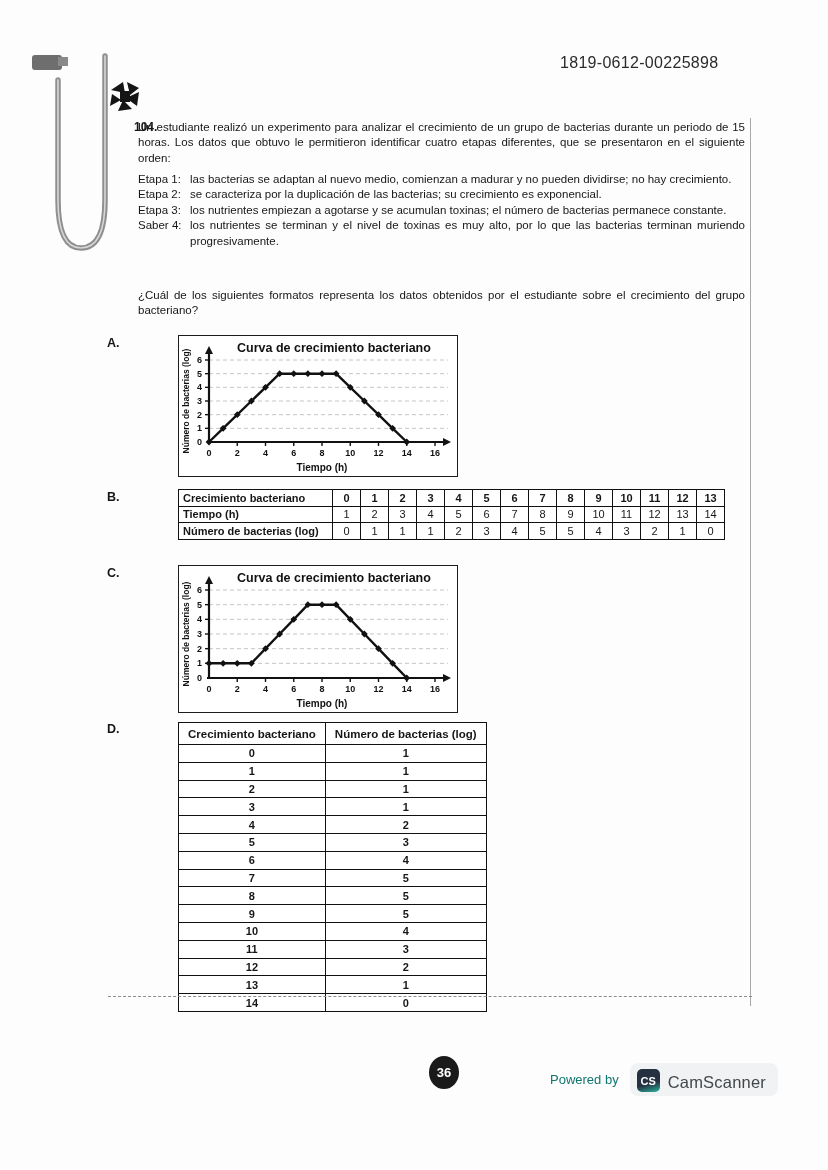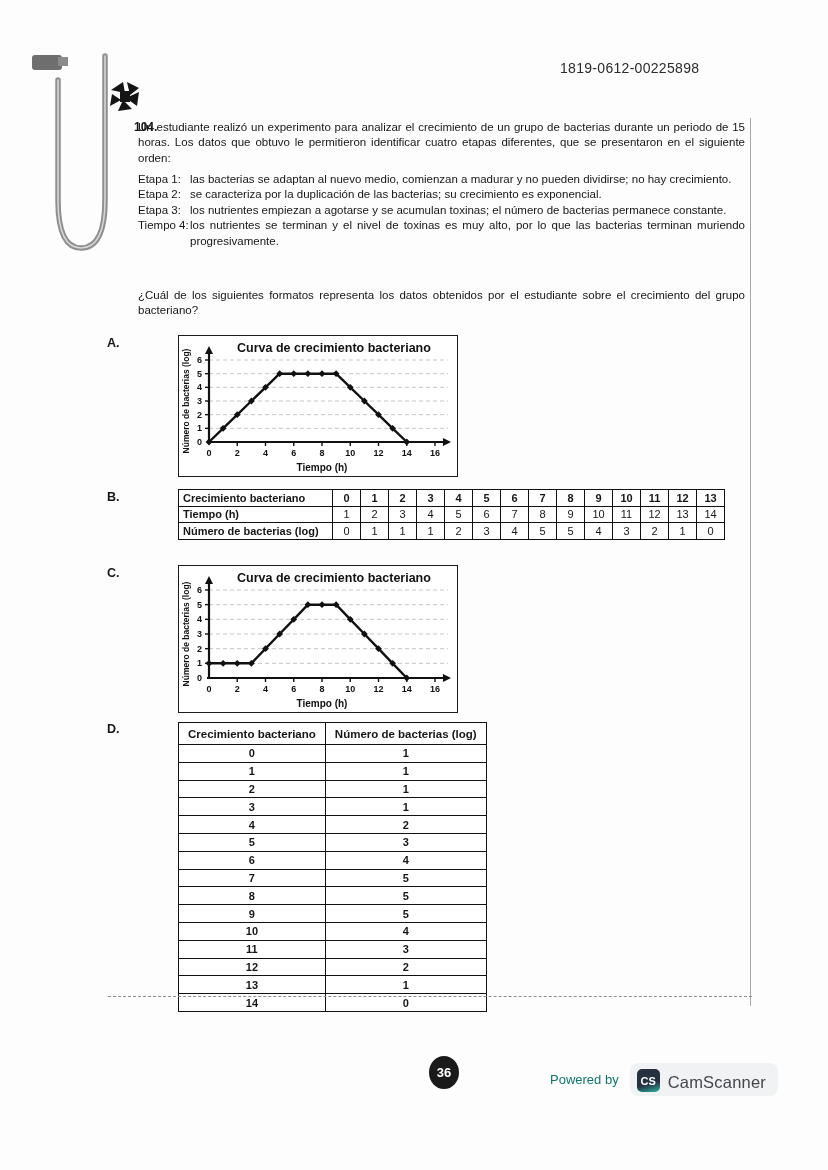--- a/index.html
+++ b/index.html
@@ -1,19 +1,19 @@
 <!DOCTYPE html>
 <html><head>
 <meta charset="utf-8">
 <style>
   html,body{margin:0;padding:0;background:#ffffff;}
   .page{position:relative;width:828px;height:1170px;background:#fdfdfd;overflow:hidden;
         font-family:"Liberation Sans",sans-serif;color:#161616;}
   
-  .doc-code{position:absolute;left:560px;top:60px;font-size:14px;color:#2b2b2b;letter-spacing:.3px;}
+  .doc-code{position:absolute;left:560px;top:54px;font-size:16px;color:#2b2b2b;letter-spacing:.3px;}
   .logo{position:absolute;left:108px;top:80px;width:34px;height:34px;}
   .hd-title{position:absolute;left:152px;top:83px;font-size:11.5px;line-height:13.5px;color:#141414;}
   .hd-title .t2{font-size:11px;}
   
   .clip{position:absolute;left:28px;top:50px;}
   
   .q-num{position:absolute;left:106px;top:120px;font-weight:bold;font-size:12px;margin-left:28px;}
   .q-intro{position:absolute;left:138px;top:120px;width:607px;font-size:11.5px;line-height:15.4px;text-align:justify;}
   .stages{position:absolute;left:138px;top:172px;width:607px;font-size:11.5px;line-height:15.4px;}
   .stage{display:flex;}
@@ -92,21 +92,21 @@
       </div>
       <div class="stage">
         <span class="st-label">Etapa 2:</span>
         <span class="st-text">se caracteriza por la duplicación de las bacterias; su crecimiento es exponencial.</span>
       </div>
       <div class="stage">
         <span class="st-label">Etapa 3:</span>
         <span class="st-text">los nutrientes empiezan a agotarse y se acumulan toxinas; el número de bacterias permanece constante.</span>
       </div>
       <div class="stage">
-        <span class="st-label">Tiempo 4:</span>
+        <span class="st-label">Saber 4:</span>
         <span class="st-text">los nutrientes se terminan y el nivel de toxinas es muy alto, por lo que las bacterias terminan muriendo progresivamente.</span>
       </div>
     </div>
   <div class="q-prompt">¿Cuál de los siguientes formatos representa los datos obtenidos por el estudiante sobre el crecimiento del grupo bacteriano?</div>
 
   <div class="opt-letter" style="top:336px">A.</div>
   <div class="chart-box" id="chartA" style="top:335px"><svg width="278" height="140" viewBox="0 0 278 140">
         <line x1="30" y1="92.33333333333333" x2="269" y2="92.33333333333333" stroke="#c6c6c6" stroke-width="1" stroke-dasharray="4 3"></line>
         <line x1="30" y1="78.66666666666667" x2="269" y2="78.66666666666667" stroke="#c6c6c6" stroke-width="1" stroke-dasharray="4 3"></line>
         <line x1="30" y1="65" x2="269" y2="65" stroke="#c6c6c6" stroke-width="1" stroke-dasharray="4 3"></line>

